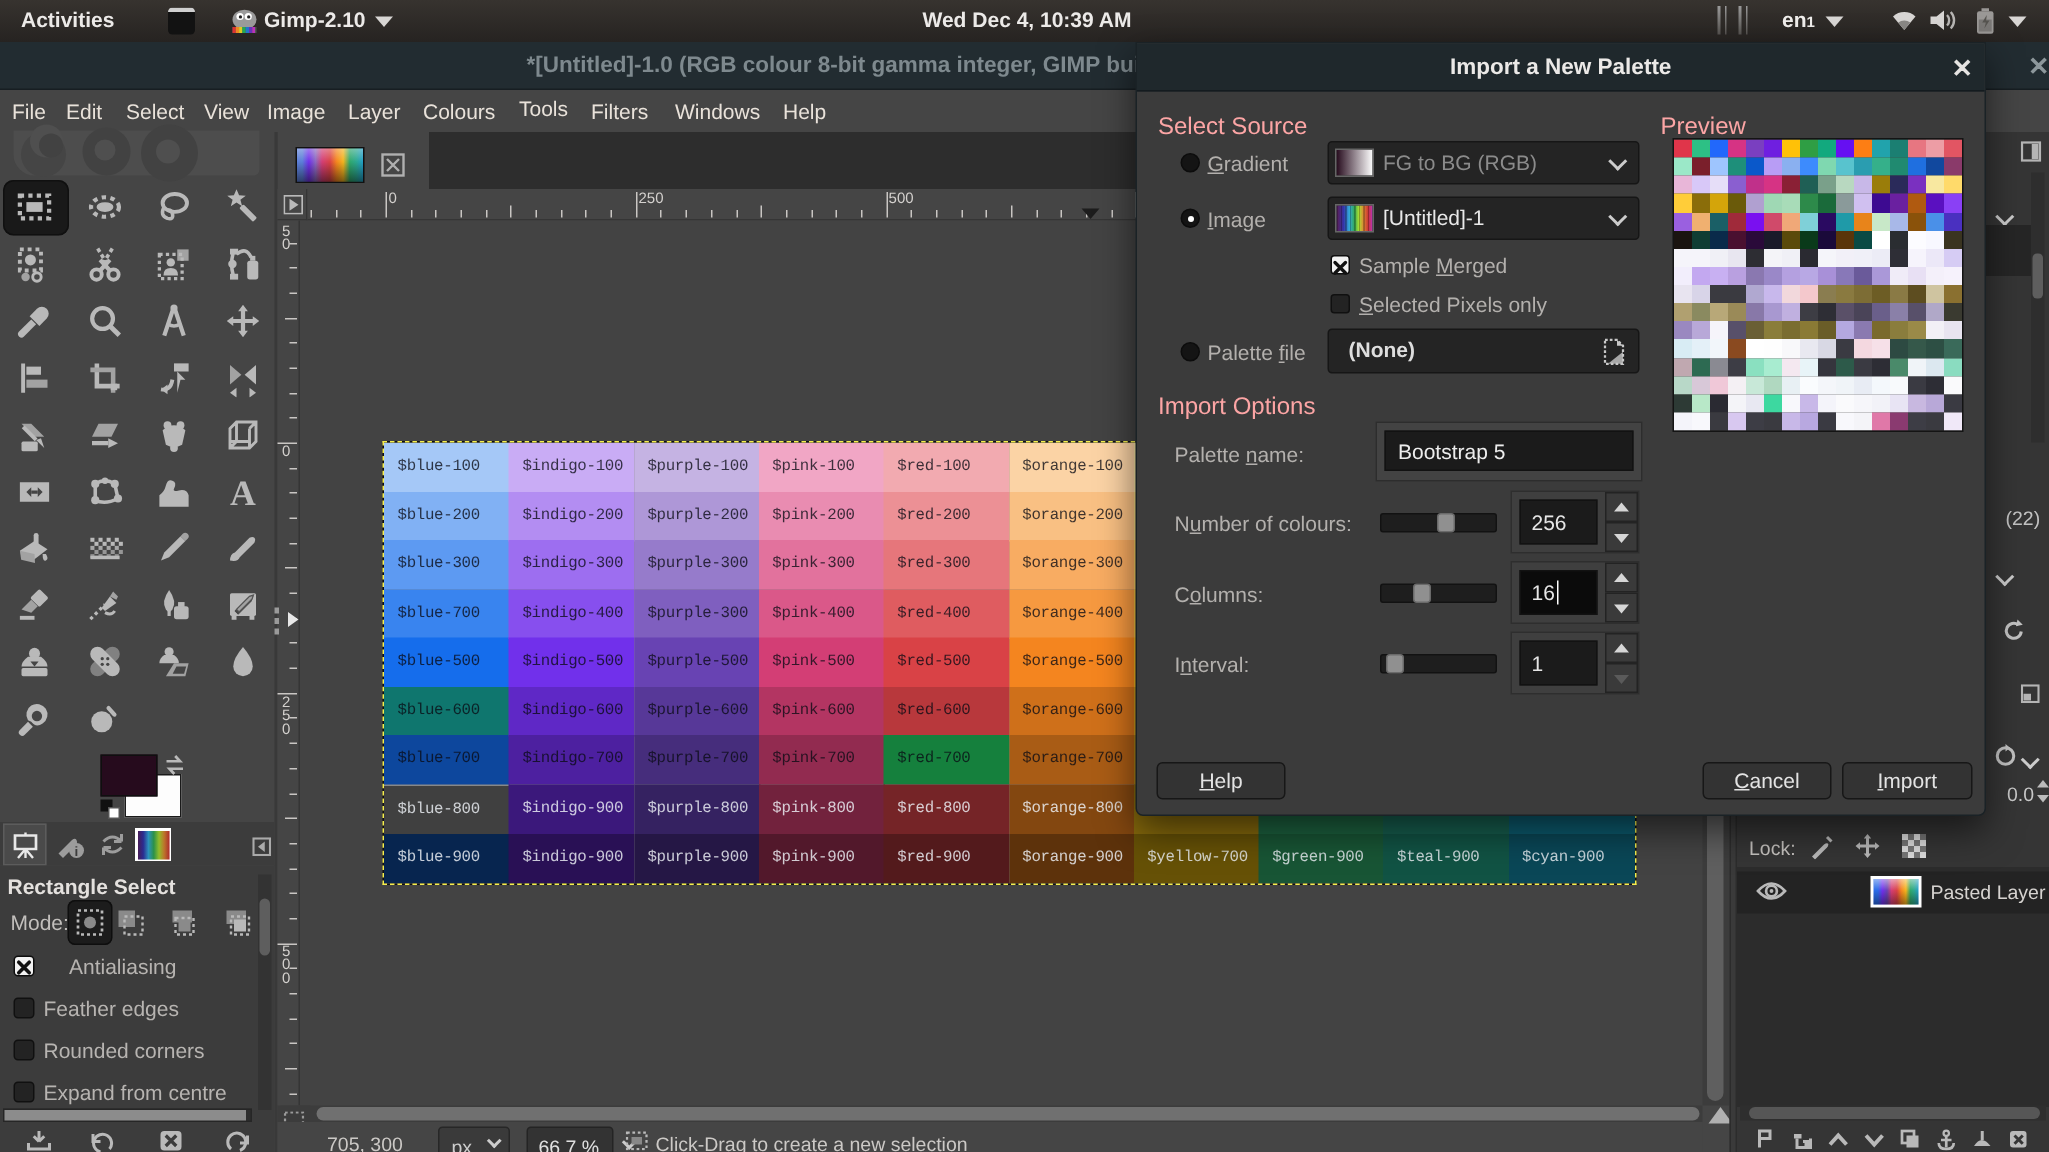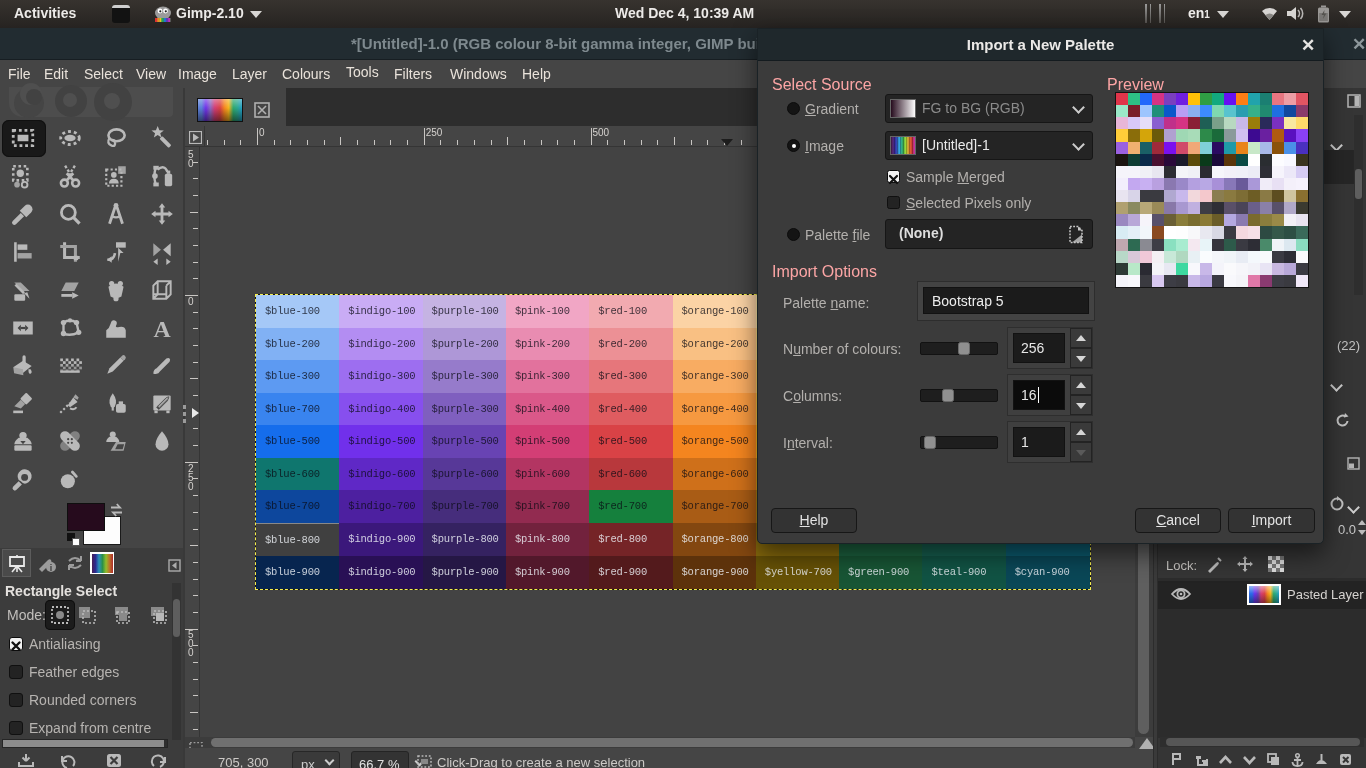--- a/index.html
+++ b/index.html
@@ -362,21 +362,21 @@
         <rect x="6" y="9" width="8" height="7" fill="#8a8a8a"></rect>
       </svg></div>
 <div class="abs" style="left:149px;top:605px"><svg width="20" height="20" viewBox="0 0 20 20">
         <rect x="2" y="2" width="13" height="9" fill="#8a8a8a"></rect>
         <rect x="5" y="6" width="12" height="12" fill="none" stroke="#b9b9b9" stroke-width="1.6" stroke-dasharray="2 2"></rect>
         <rect x="7" y="8" width="8" height="8" fill="#b9b9b9"></rect>
       </svg></div>
 <div class="abs" style="left:9px;top:637px;width:14px;height:14px;background:#f2f2f2;border-radius:3px;border:1px solid #0d0d0d"><svg width="12" height="12" viewBox="0 0 12 12">
         <path d="M2.5 2.5 L9.5 9.5 M9.5 2.5 L2.5 9.5" stroke="#111" stroke-width="2.4" stroke-linecap="round"></path>
       </svg></div>
-    <div class="abs" style="left:29px;top:636px;font-size:14px;color:#b7b4b1">Antialiasing</div>
+    <div class="abs" style="left:46px;top:636px;font-size:14px;color:#b7b4b1">Antialiasing</div>
 <div class="abs" style="left:9px;top:665px;width:14px;height:14px;background:#232323;border-radius:3px;border:1px solid #101010"></div>
     <div class="abs" style="left:29px;top:664px;font-size:14px;color:#b7b4b1">Feather edges</div>
 <div class="abs" style="left:9px;top:693px;width:14px;height:14px;background:#232323;border-radius:3px;border:1px solid #101010"></div>
     <div class="abs" style="left:29px;top:692px;font-size:14px;color:#b7b4b1">Rounded corners</div>
 <div class="abs" style="left:9px;top:721px;width:14px;height:14px;background:#232323;border-radius:3px;border:1px solid #101010"></div>
     <div class="abs" style="left:29px;top:720px;font-size:14px;color:#b7b4b1">Expand from centre</div>
 <div class="abs" style="left:172px;top:583px;width:9px;height:157px;background:#333"></div>
 <div class="abs" style="left:173px;top:599px;width:7px;height:38px;background:#5e5e5e;border-radius:4px"></div>
 <div class="abs" style="left:2px;top:739px;width:166px;height:9px;background:#2e2e2e;border:1px solid #262626"></div>
 <div class="abs" style="left:3px;top:740px;width:161px;height:7px;background:#8c8c8c"></div>

